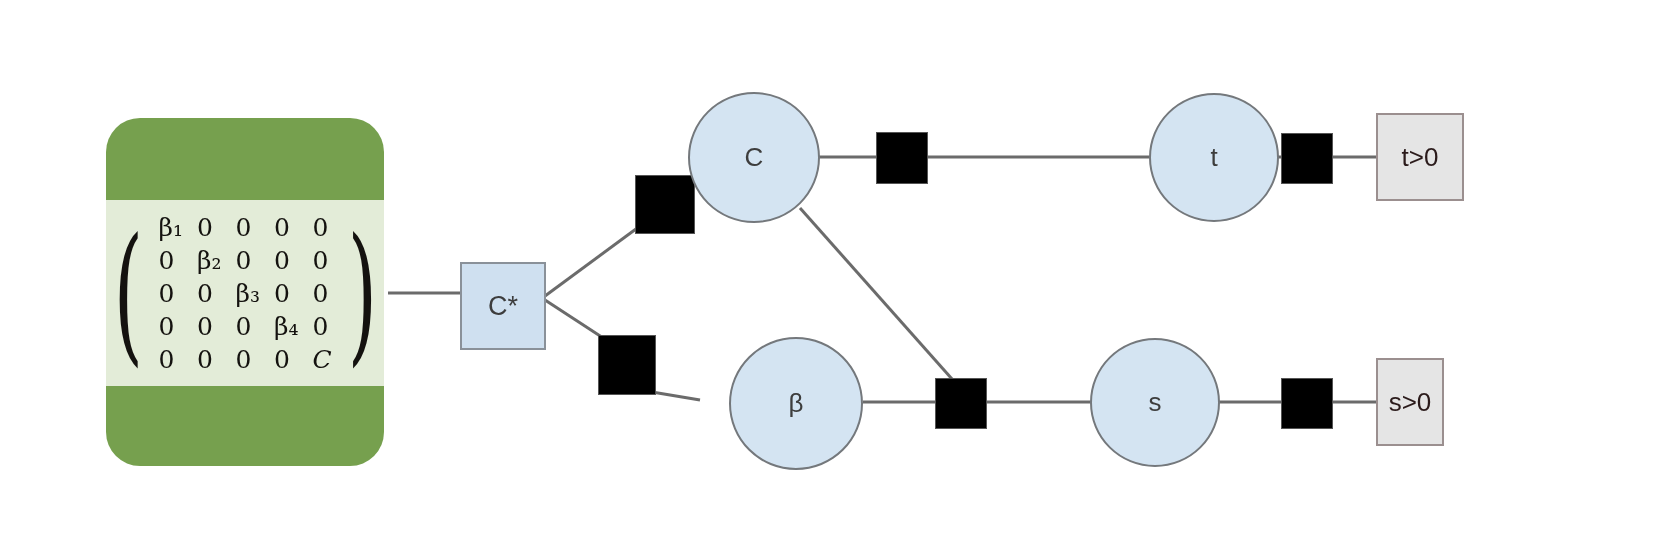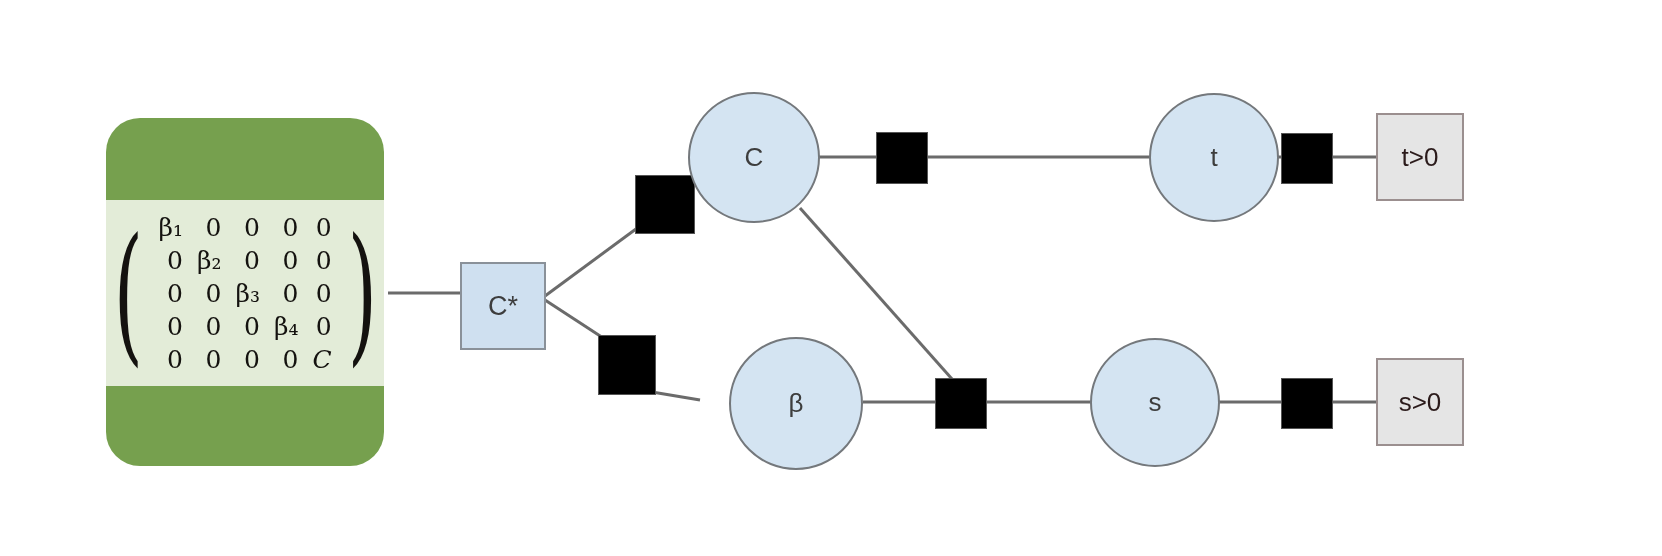--- a/index.html
+++ b/index.html
@@ -71,21 +71,21 @@
   }
   .paren-l { margin-right: -6px; }
   .paren-r { margin-left: -6px; }
   table.matrix {
     border-collapse: collapse;
     font-family: "DejaVu Serif", serif;
     font-size: 25px;
     color: #14120f;
   }
   table.matrix td {
-    text-align: right;
+    text-align: left;
     padding: 1px 7px;
     height: 31px;
     line-height: 1;
     white-space: nowrap;
   }
   table.matrix td i {
     font-style: italic;
   }
 
   
@@ -223,17 +223,17 @@
   <div class="node circle" style="left:1149px; top:93px; width:130px; height:129px;">
     <span>t</span>
   </div>
   <div class="node circle" style="left:1090px; top:338px; width:130px; height:129px;">
     <span>s</span>
   </div>
 
   <div class="node goal-box" style="left:1376px; top:113px; width:88px; height:88px;">
     <span>t&gt;0</span>
   </div>
-  <div class="node goal-box" style="left:1376px; top:358px; width:88px; height:88px;">
+  <div class="node goal-box" style="left:1376px; top:358px; width:68px; height:88px;">
     <span>s&gt;0</span>
   </div>
 
 </div>
 
 </body></html>

